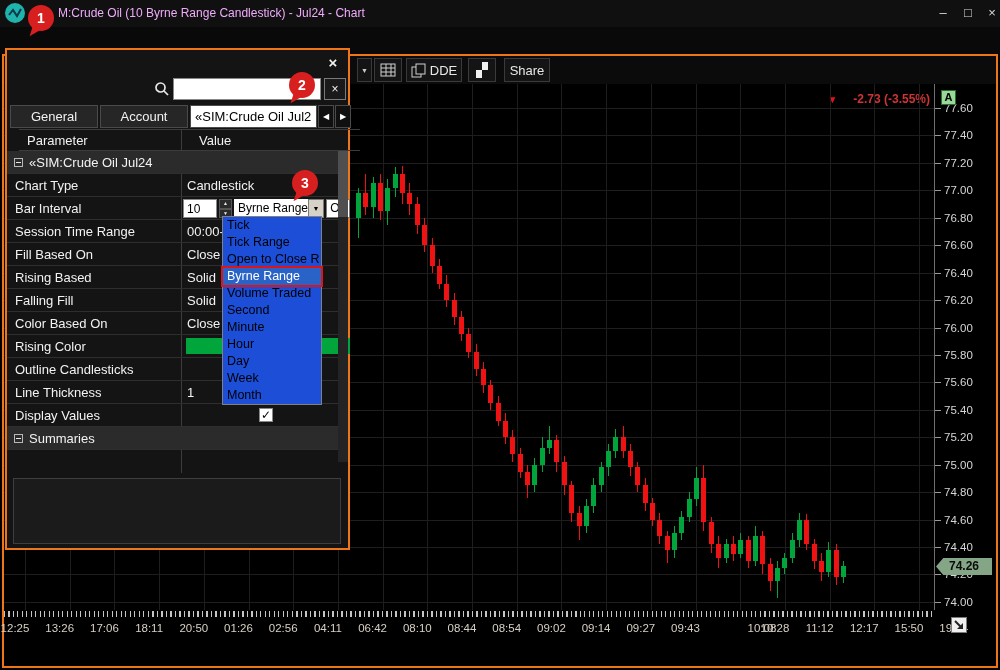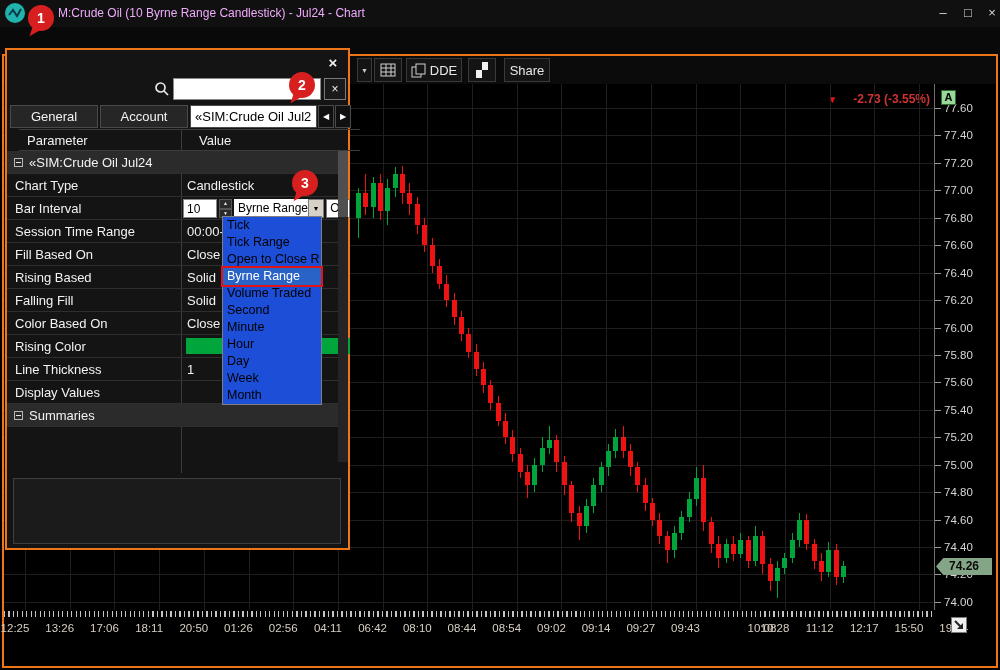--- a/index.html
+++ b/index.html
@@ -540,20 +540,24 @@
         </div>
         <div class="drow">
           <div class="param">Color Based On</div>
           <div class="value">Close V</div>
         </div>
         <div class="drow">
           <div class="param">Rising Color</div>
           <div class="swatch" style="background: rgb(0, 165, 60);"></div>
         </div>
         <div class="drow">
+          <div class="param">Outline Candlesticks</div>
+          <div class="value"></div>
+        </div>
+        <div class="drow">
           <div class="param">Line Thickness</div>
           <div class="value">1</div>
         </div>
         <div class="drow">
           <div class="param">Display Values</div>
           <div class="checkbox">✓</div>
         </div>
         <div class="drow group">
           <div class="collapse-box"></div>
           <div class="param">Summaries</div>

